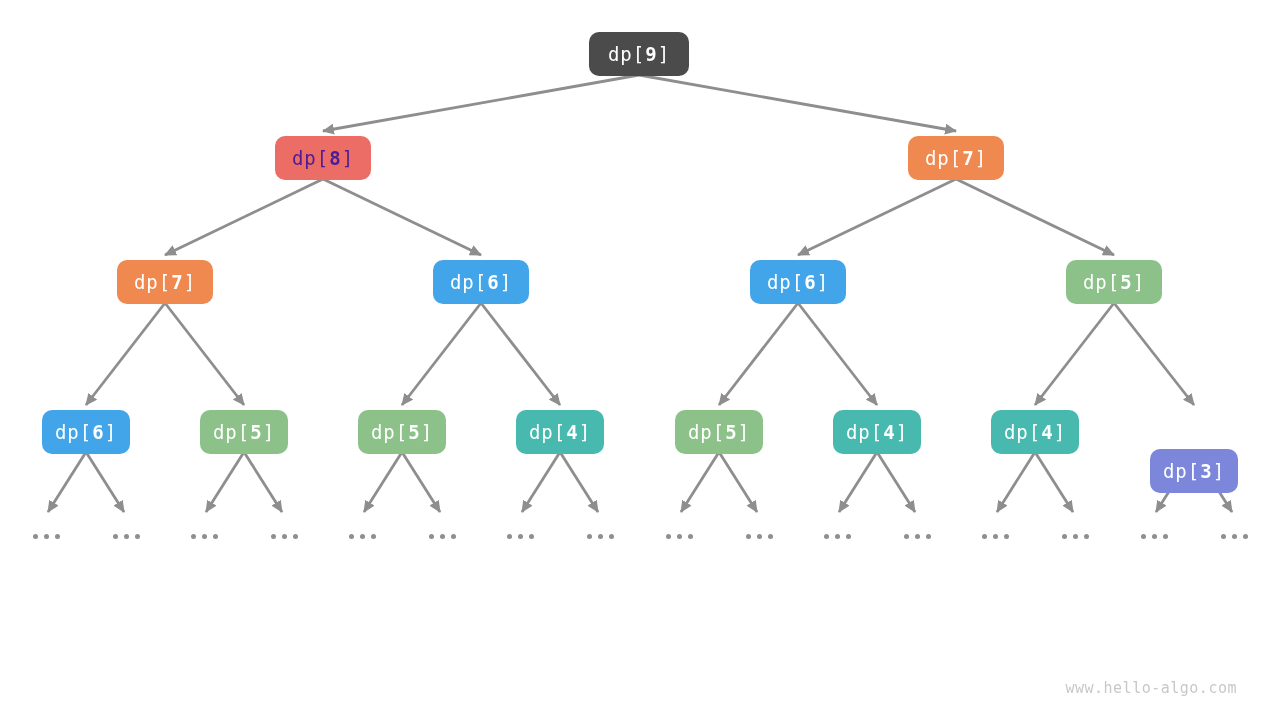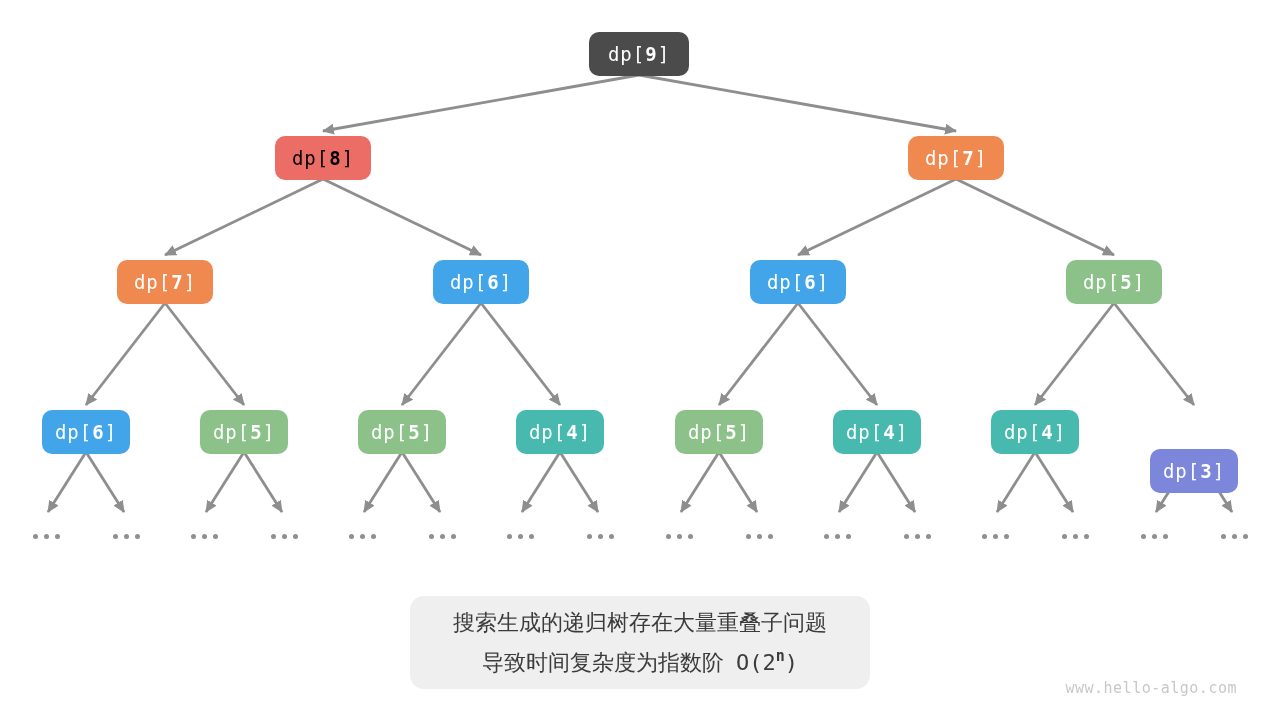--- a/index.html
+++ b/index.html
@@ -74,21 +74,21 @@
         <line x1="1035" y1="452" x2="1073" y2="512" stroke="#8e8e8e" stroke-width="2.8" marker-end="url(#ah)"></line>
         <line x1="1194" y1="452" x2="1156" y2="512" stroke="#8e8e8e" stroke-width="2.8" marker-end="url(#ah)"></line>
         <line x1="1194" y1="452" x2="1232" y2="512" stroke="#8e8e8e" stroke-width="2.8" marker-end="url(#ah)"></line>
       </g>
   </svg>
 
   <div id="nodes">
       <div class="node" style="width: 100px; left: 589px; top: 32px; background: rgb(75, 75, 75); color: rgb(255, 255, 255);">
         <span>dp[<b>9</b>]</span>
       </div>
-      <div class="node" style="width: 96px; left: 275px; top: 136px; background: rgb(236, 108, 102); color: #000000;">
+      <div class="node" style="width: 96px; left: 275px; top: 136px; background: rgb(236, 108, 102); color: #4c1d95;">
         <span>dp[<b>8</b>]</span>
       </div>
       <div class="node" style="width: 96px; left: 908px; top: 136px; background: rgb(240, 137, 79); color: rgb(255, 255, 255);">
         <span>dp[<b>7</b>]</span>
       </div>
       <div class="node" style="width: 96px; left: 117px; top: 260px; background: rgb(240, 137, 79); color: rgb(255, 255, 255);">
         <span>dp[<b>7</b>]</span>
       </div>
       <div class="node" style="width: 96px; left: 433px; top: 260px; background: rgb(67, 165, 233); color: rgb(255, 255, 255);">
         <span>dp[<b>6</b>]</span>
@@ -200,19 +200,15 @@
         <span class="dot" style="background: rgb(142, 142, 142);"></span>
         <span class="dot" style="background: rgb(142, 142, 142);"></span>
       </div>
       <div class="dots" title="…" style="left: 1221px; top: 534px;">
         <span class="dot" style="background: rgb(142, 142, 142);"></span>
         <span class="dot" style="background: rgb(142, 142, 142);"></span>
         <span class="dot" style="background: rgb(142, 142, 142);"></span>
       </div>
     </div>
 
-  <div class="caption" style="background: rgb(239, 239, 239); color: rgb(59, 59, 59);">
-    <div>搜索生成的递归树存在大量重叠子问题</div>
-    <div><span>导致时间复杂度为指数阶</span><span class="formula"><span>O(2</span><sup>n</sup><span>)</span></span></div>
-  </div>
 
   <div class="watermark" style="color: rgb(200, 200, 200);">www.hello-algo.com</div>
 </div>
 
 </body></html>

